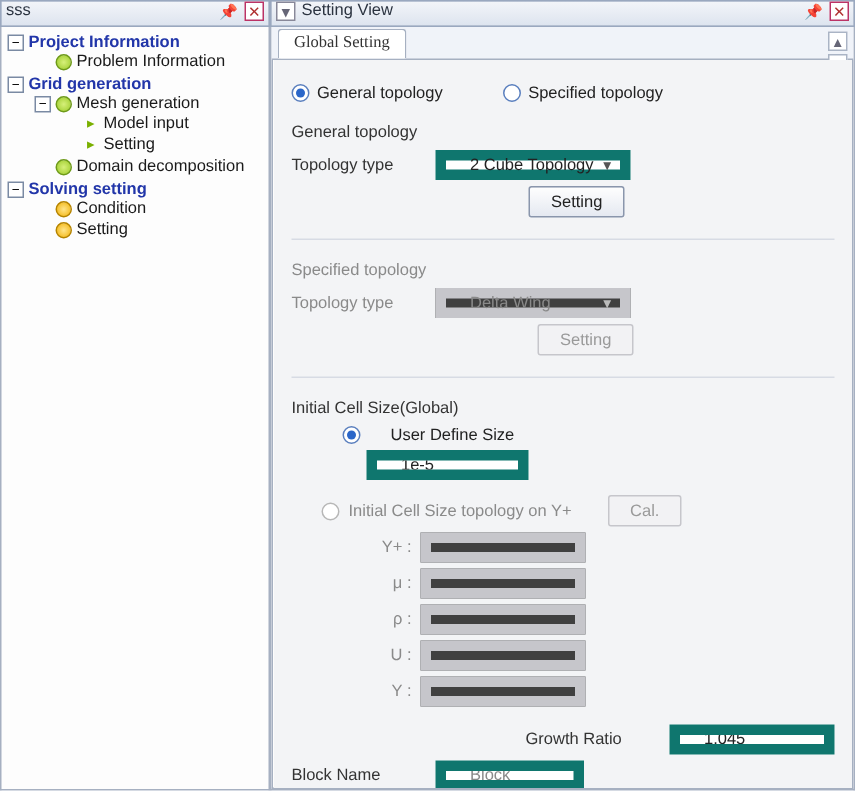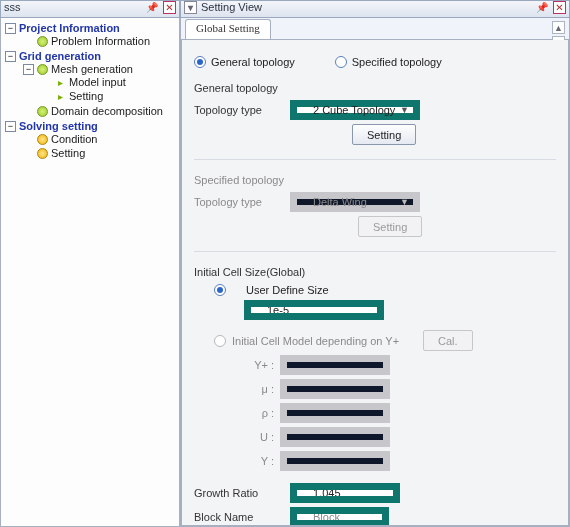--- a/index.html
+++ b/index.html
@@ -49,21 +49,21 @@
   .radio-item.disabled { color:#8a8a8a; }
   .radio-item.disabled .radio-dot { border-color:#b7b7b7; }
   .group-label { color:#333; margin:4px 0 6px; }
   .group-label.dis { color:#8a8a8a; }
   .fieldrow { display:flex; align-items:center; gap:6px; margin:4px 0; }
   .flabel { width:90px; color:#333; }
   .flabel.dis { color:#8a8a8a; }
   input[type=text], .combo {
     height:20px; border:7px solid #0f766e; background:#fff; padding:0 16px; font-size:11px; color:#222;
   }
-  input[type=text].dis, .combo.dis { background:#0f172a; color:#8a8a8a; border-color:#c6c6cb; }
+  input[type=text].dis, .combo.dis { background:#404040; color:#8a8a8a; border-color:#c6c6cb; }
   .combo { display:flex; align-items:center; width:130px; position:relative; }
   .combo::after { content:"▼"; position:absolute; right:4px; font-size:9px; color:#555; }
   .combo.dis::after { color:#bbb; }
   .btn { height:21px; padding:0 14px; border:1px solid #8a96ac; background:linear-gradient(#fefefe,#e5e9f1); border-radius:2px; color:#222; display:inline-flex; align-items:center; cursor:default; }
   .btn.dis { color:#9a9a9a; border-color:#c6c6cb; background:#f2f2f4; }
   .sep { height:1px; background:#d7dbe4; margin:14px 0; }
   .sub-indent { margin-left:20px; }
   .small-label { width:40px; text-align:right; color:#333; }
   .small-label.dis { color:#8a8a8a; }
 </style>
@@ -208,30 +208,30 @@
       </div>
       <div class="fieldrow" style="margin-left:96px;">
         <span style="width:62px;"></span>
         <span class="btn dis">Setting</span>
       </div>
 
       <div class="sep"></div>
 
       <div class="group-label">Initial Cell Size(Global)</div>
       <div class="sub-indent">
-        <div class="radio-item" style="margin:4px 0;gap:20px;">
+        <div class="radio-item" style="margin:4px 14px;gap:20px;">
           <span class="radio-dot sel"></span>
           <span>User Define Size</span>
         </div>
         <div class="fieldrow" style="margin-left:30px;">
-          <input type="text" style="width: 140px;" value="1e-5">
+          <input type="text" style="width: 108px;" value="1e-5">
         </div>
         <div class="fieldrow radio-item disabled" style="margin-top:10px;">
           <span class="radio-dot"></span>
-          <span>Initial Cell Model depending on Y+</span>
+          <span>Initial Cell Size topology on Y+</span>
           <span style="width:12px;"></span>
           <span class="btn dis">Cal.</span>
         </div>
         <div class="sub-indent">
           <div class="fieldrow">
               <span class="small-label dis">Y+ :</span>
               <input type="text" class="dis" style="width: 110px;">
             </div>
           <div class="fieldrow">
               <span class="small-label dis">μ :</span>
@@ -245,21 +245,21 @@
               <span class="small-label dis">U :</span>
               <input type="text" class="dis" style="width: 110px;">
             </div>
           <div class="fieldrow">
               <span class="small-label dis">Y :</span>
               <input type="text" class="dis" style="width: 110px;">
             </div>
         </div>
       </div>
 
-      <div class="fieldrow" style="margin-top:12px;">
+      <div class="fieldrow" style="margin-top:12px;justify-content:flex-end;">
         <span class="flabel">Growth Ratio</span>
         <input type="text" style="width: 110px;" value="1.045">
       </div>
       <div class="fieldrow">
         <span class="flabel">Block Name</span>
         <input type="text" style="width: 99px; color: rgb(138, 138, 138);" value="Block">
       </div>
 
     </div>
   </div>

